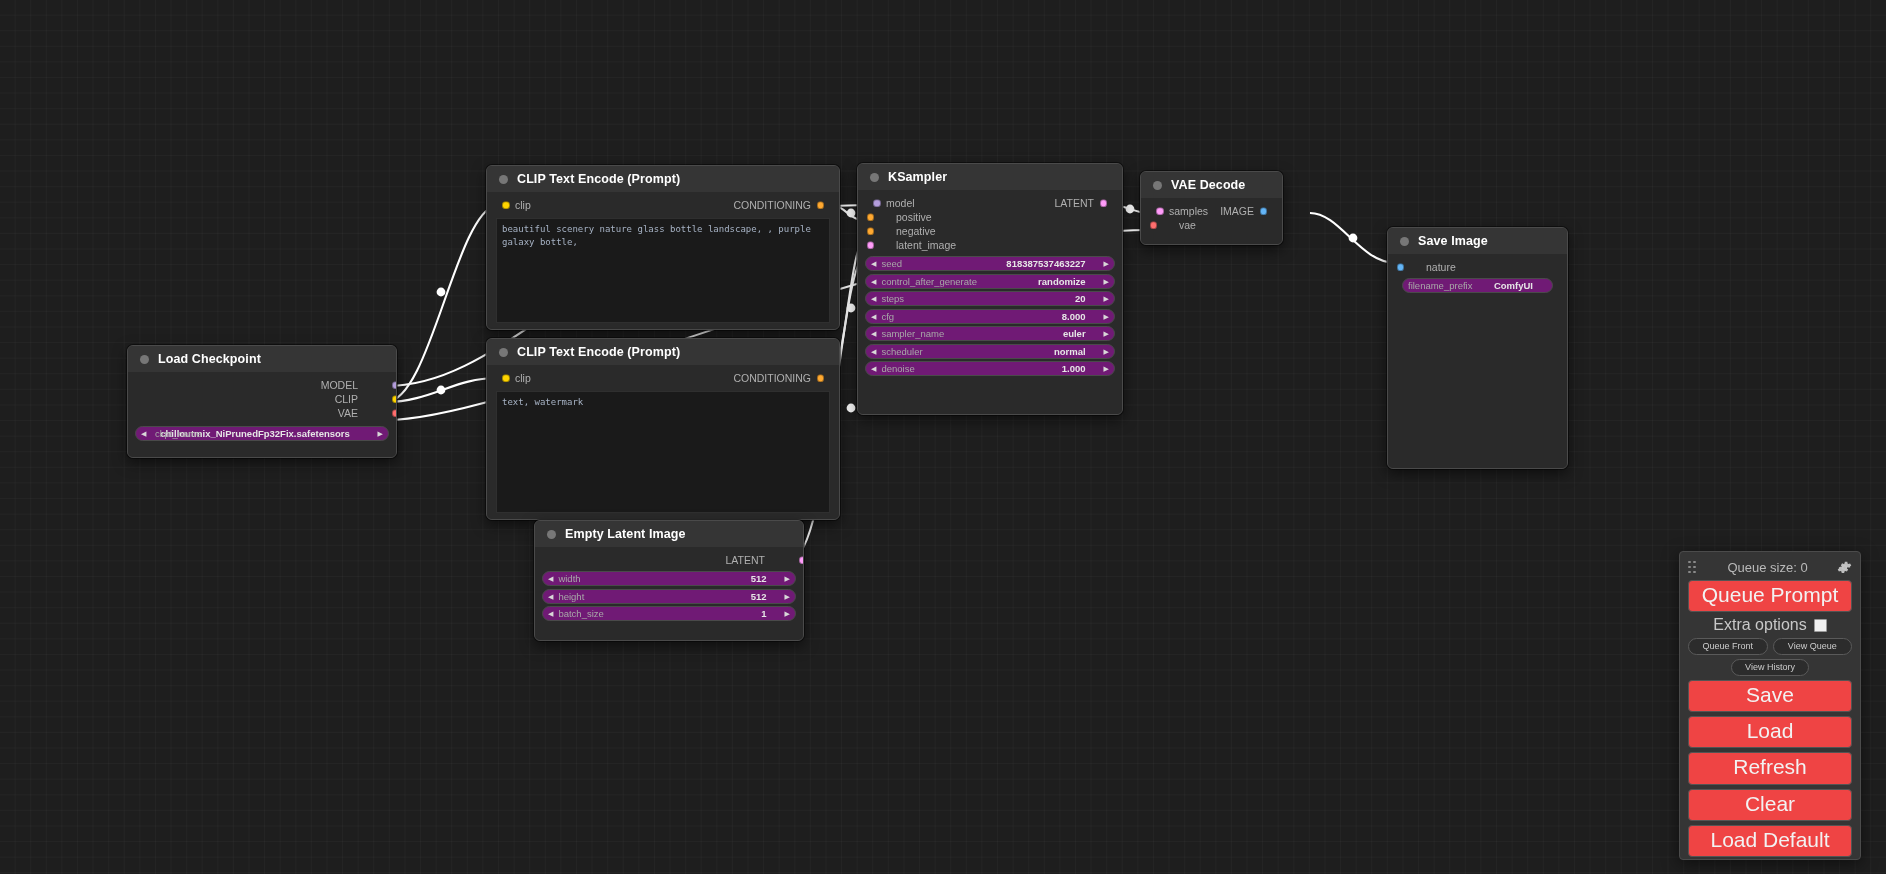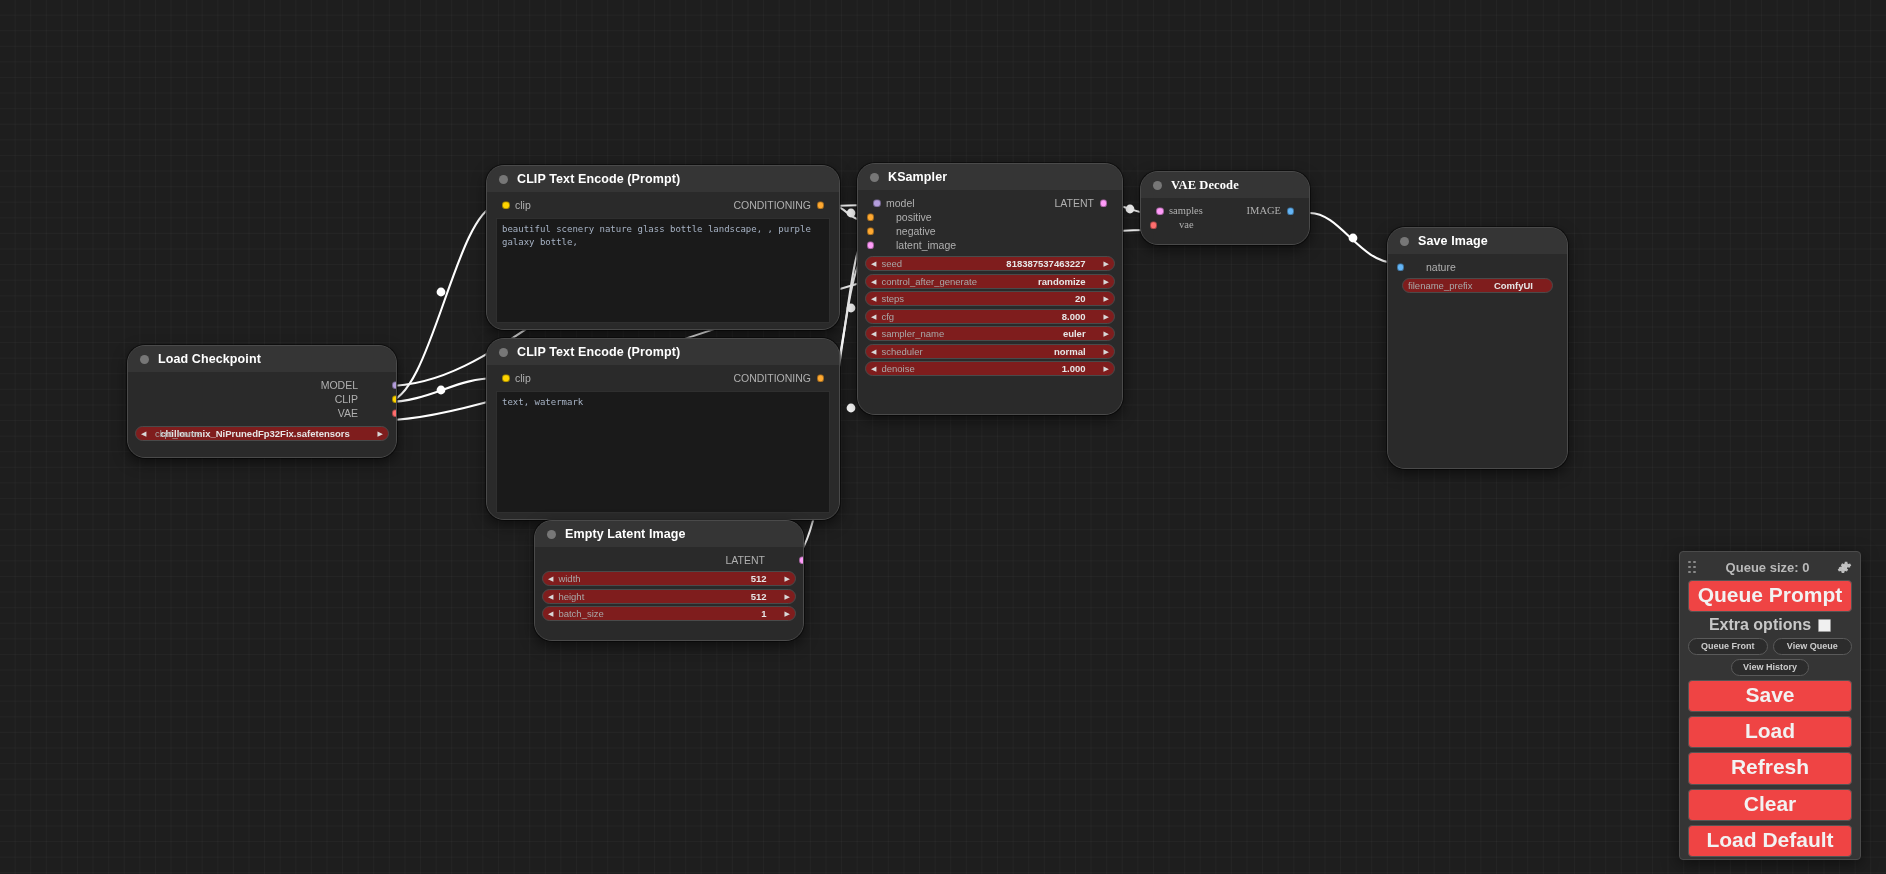--- a/index.html
+++ b/index.html
@@ -18,21 +18,21 @@
       linear-gradient(to bottom, rgba(255,255,255,0.028) 1px, transparent 1px);
     background-size: 15.6px 15.6px;
     background-position: -1px -1px;
   }
   #links { position: absolute; left: 0; top: 0; width: 1886px; height: 874px; pointer-events: none; }
 
   .node {
     position: absolute;
     background: #353535;
     border: 1px solid #4a4a4a;
-    border-radius: 18px;
+    border-radius: 6px;
     box-shadow: 0 0 0 1px rgba(0,0,0,0.45), 0 5px 14px rgba(0,0,0,0.55);
     overflow: hidden;
   }
   .node-title {
     height: 26px;
     display: flex; align-items: center; gap: 9px;
     padding: 0 12px;
     background: #353535;
     color: #ffffff;
     font-size: 12.5px;
@@ -70,21 +70,21 @@
   .dot.in { left: -3.5px; }
   .dot.out { right: -3.5px; }
   .port-label { line-height: 14px; }
   .port-row.in .port-label { padding-left: 10px; }
   .port-row.out .port-label { padding-right: 10px; }
 
   
   .widget {
     height: 15px;
     margin: 2.5px 7px;
-    background: #7f1d1d;
+    background: #701a75;
     border: 1px solid #4a4a4a;
     border-radius: 8px;
     display: flex; align-items: center;
     padding: 0 5px;
     font-size: 9.5px;
     color: #cfcfcf;
     position: relative;
   }
   .arrow { color: #d8d8d8; font-size: 7px; line-height: 1; flex: none; }
   .w-name { margin-left: 5px; color: #a8a8a8; font-size: 9.5px; white-space: nowrap; }
@@ -110,21 +110,20 @@
 
   
   #panel {
     position: absolute;
     background: #353535;
     border: 1px solid #4b4b4b;
     border-radius: 4px;
     padding: 6px 8px 2px 8px;
     display: flex; flex-direction: column; gap: 4px;
     box-shadow: 0 4px 16px rgba(0,0,0,0.5);
-    font-weight: bold;
   }
   .panel-head {
     display: flex; align-items: center; justify-content: space-between;
     color: #b9b9b9; font-size: 13px; height: 18px;
   }
   .drag-dots {
     width: 10px; height: 14px;
     display: grid; grid-template-columns: 3px 3px; grid-template-rows: 3px 3px 3px;
     gap: 2px 2px; align-content: center;
   }
@@ -359,21 +358,21 @@
         <div class="widget">
           <span class="arrow">◀</span>
           <span class="w-name">batch_size</span>
           <span class="w-value">1</span>
           <span class="arrow">▶</span>
         </div>
       </div>
     </div>
   </div>
 
-  <div class="node" id="n-vae-decode" style="left:1140px; top:171px; width:170px; height:74px;font-family:Liberation Serif, serif;">
+  <div class="node" id="n-vae-decode" style="left:1140px; top:171px; width:143px; height:74px;">
     <div class="node-title">
       <span class="title-dot"></span>
       <span>VAE Decode</span>
     </div>
     <div class="node-body">
       <div class="port-row in" style="justify-content:space-between">
         <span style="position:relative">
           <span class="dot in" style="left:-13px; background:#ff9cf9"></span>
           <span class="port-label" style="padding-left:0">samples</span>
         </span>

